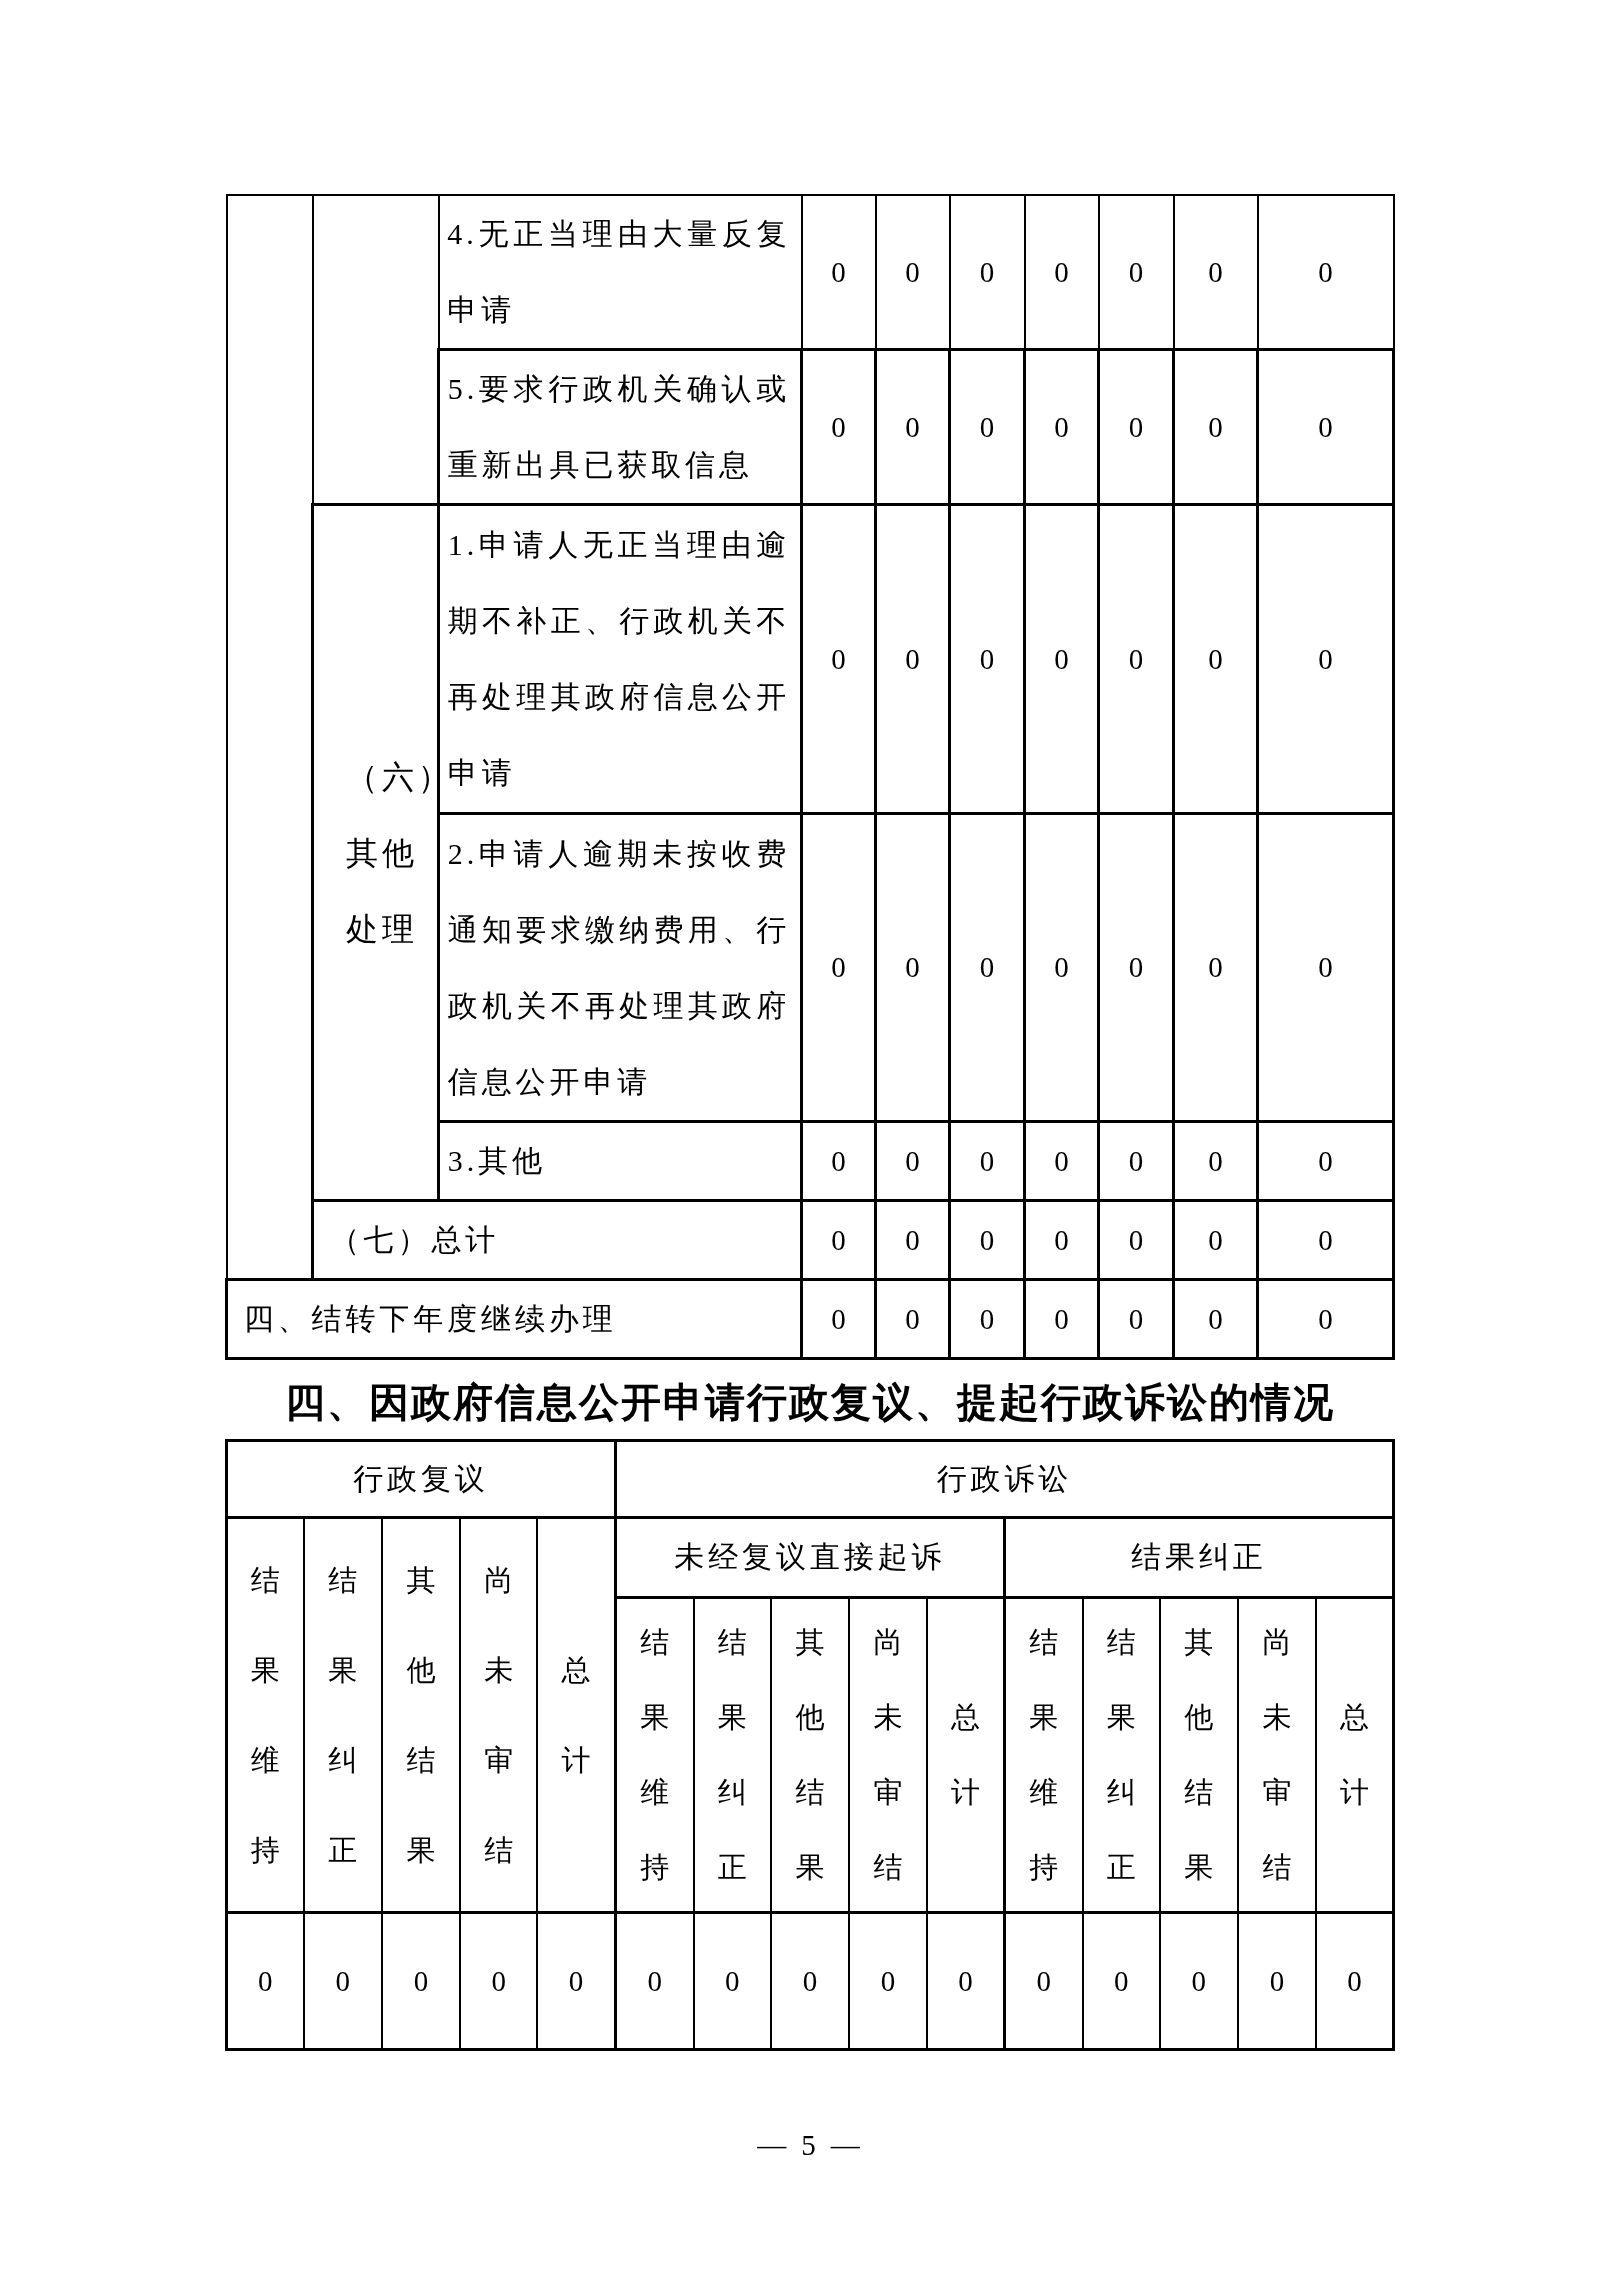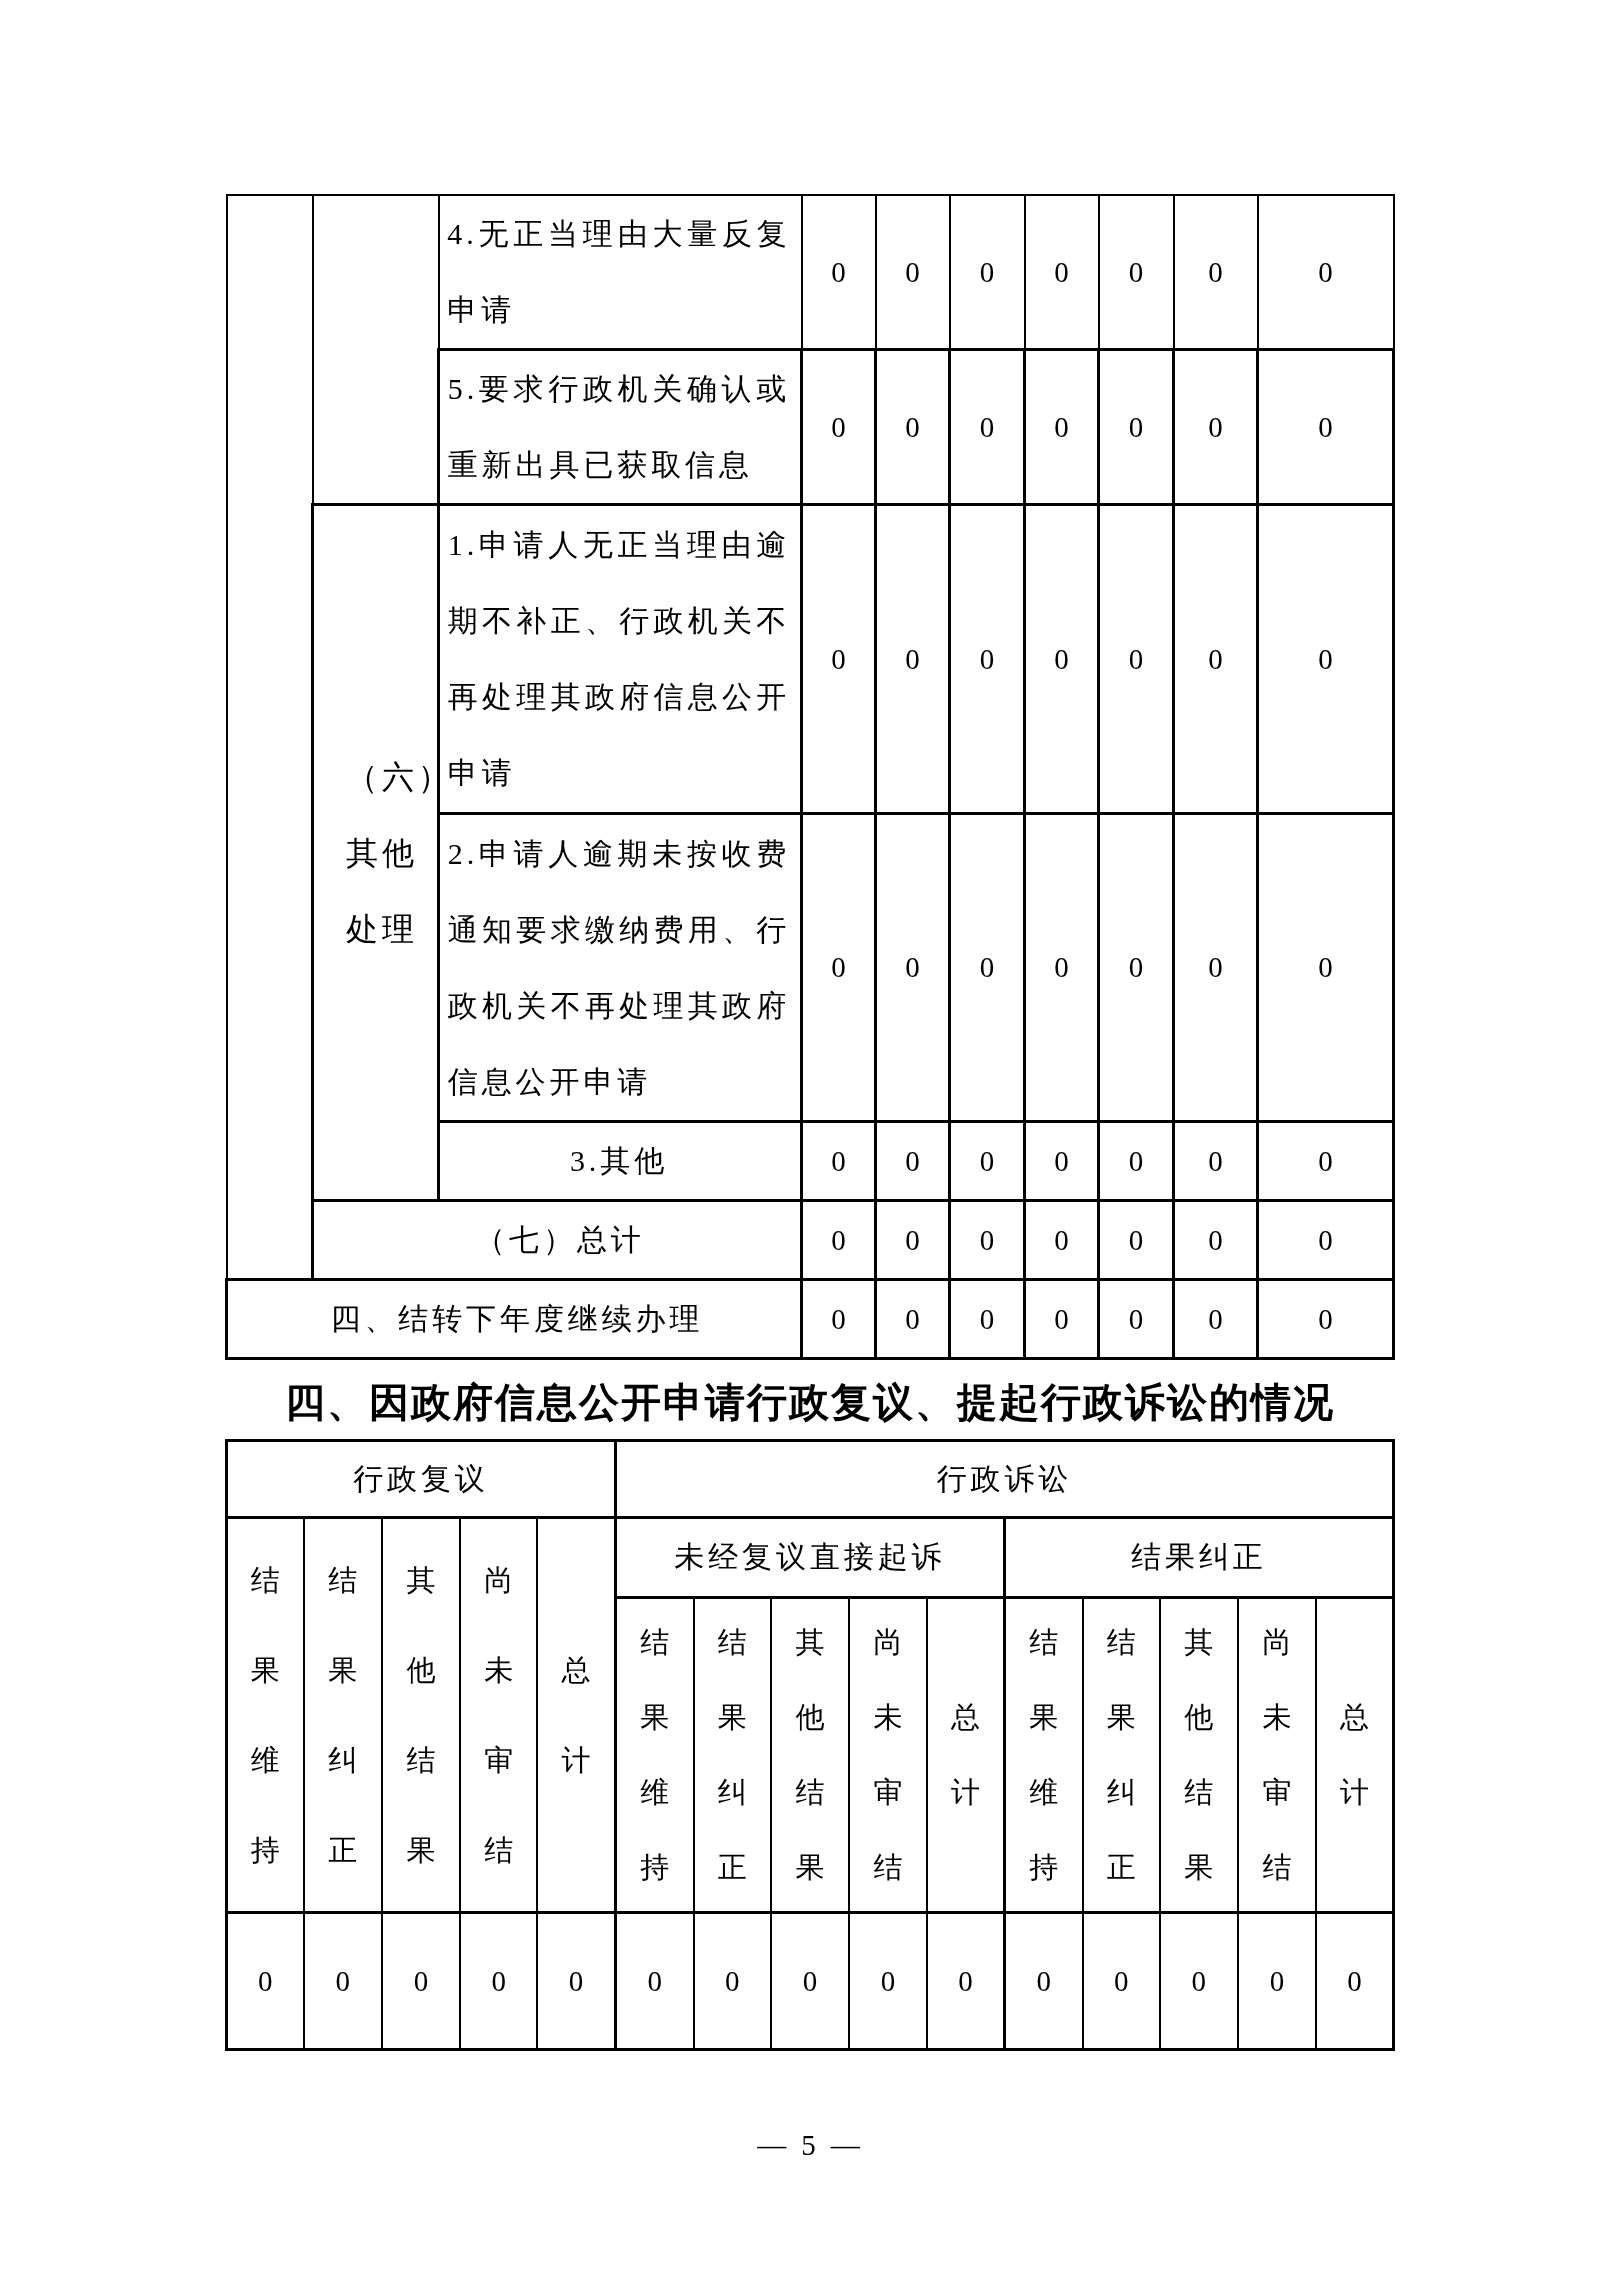--- a/index.html
+++ b/index.html
@@ -32,21 +32,21 @@
   #table1 td.c0 { border-left-width: 2px; border-right-width: 2px; border-top-width: 2px; }
   #table1 tr.r7 td { border-width: 3.9px; }
   #table1 .lab {
     font-size: 30px;
     letter-spacing: 3.9px;
     line-height: 76px;
     text-align: justify;
     text-justify: inter-character;
     padding: 0 9.8px 0 7.8px;
   }
-  #table1 .lab.single { text-align: center; }
+  #table1 .lab.single { text-align: left; }
   #table1 .lab.indent { padding-left: 15.7px; margin-top: 39px; }
   #table1 .cat {
     font-size: 32px;
     letter-spacing: 3.9px;
     line-height: 76px;
     text-align: left;
     padding-left: 32px;
   }
   #table1 .num, #table2 .num {
     font-size: 29px;

